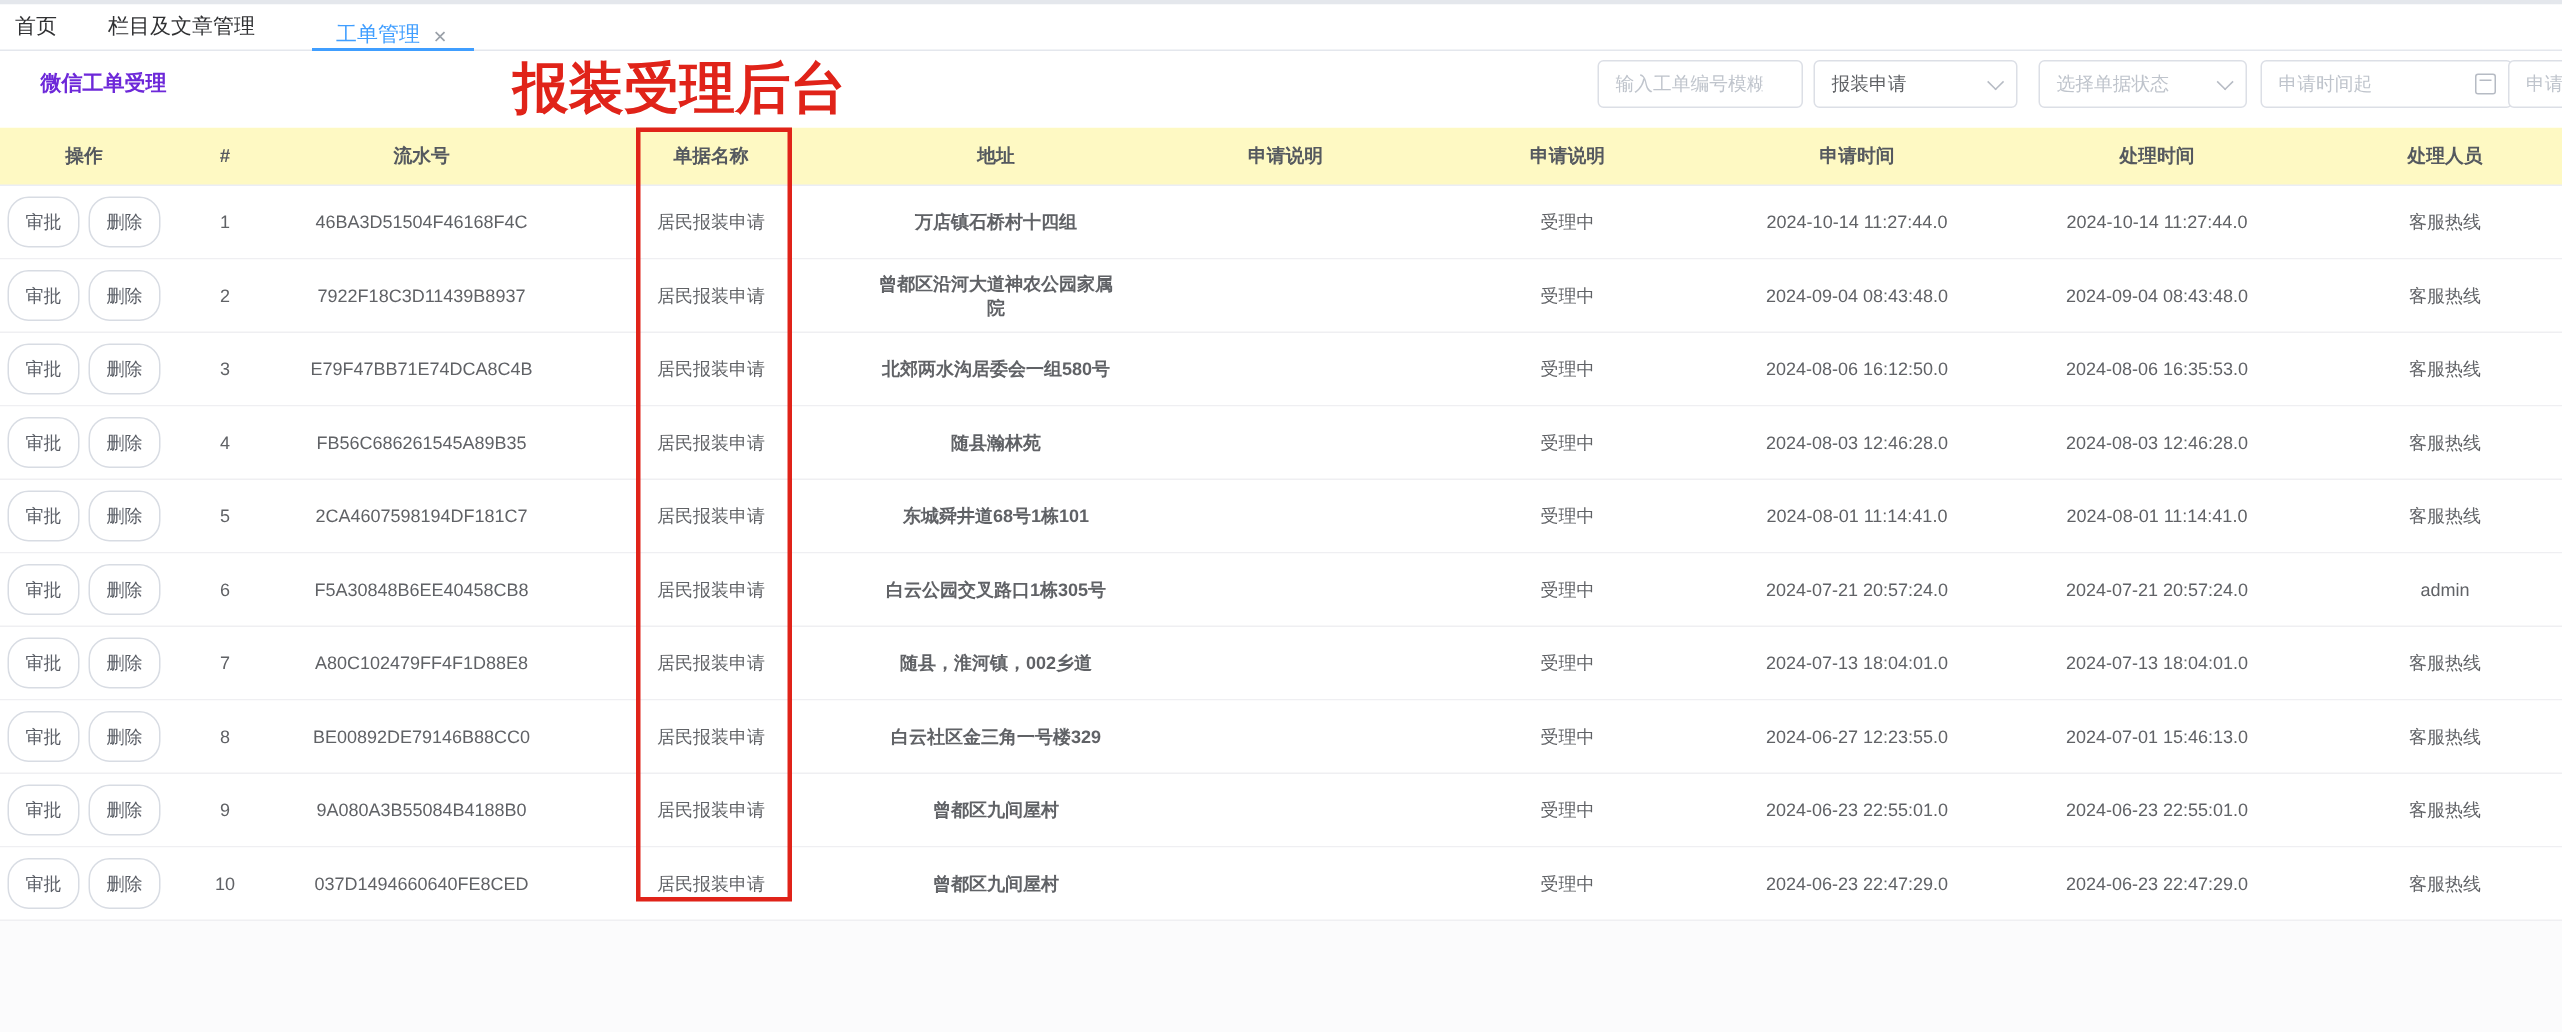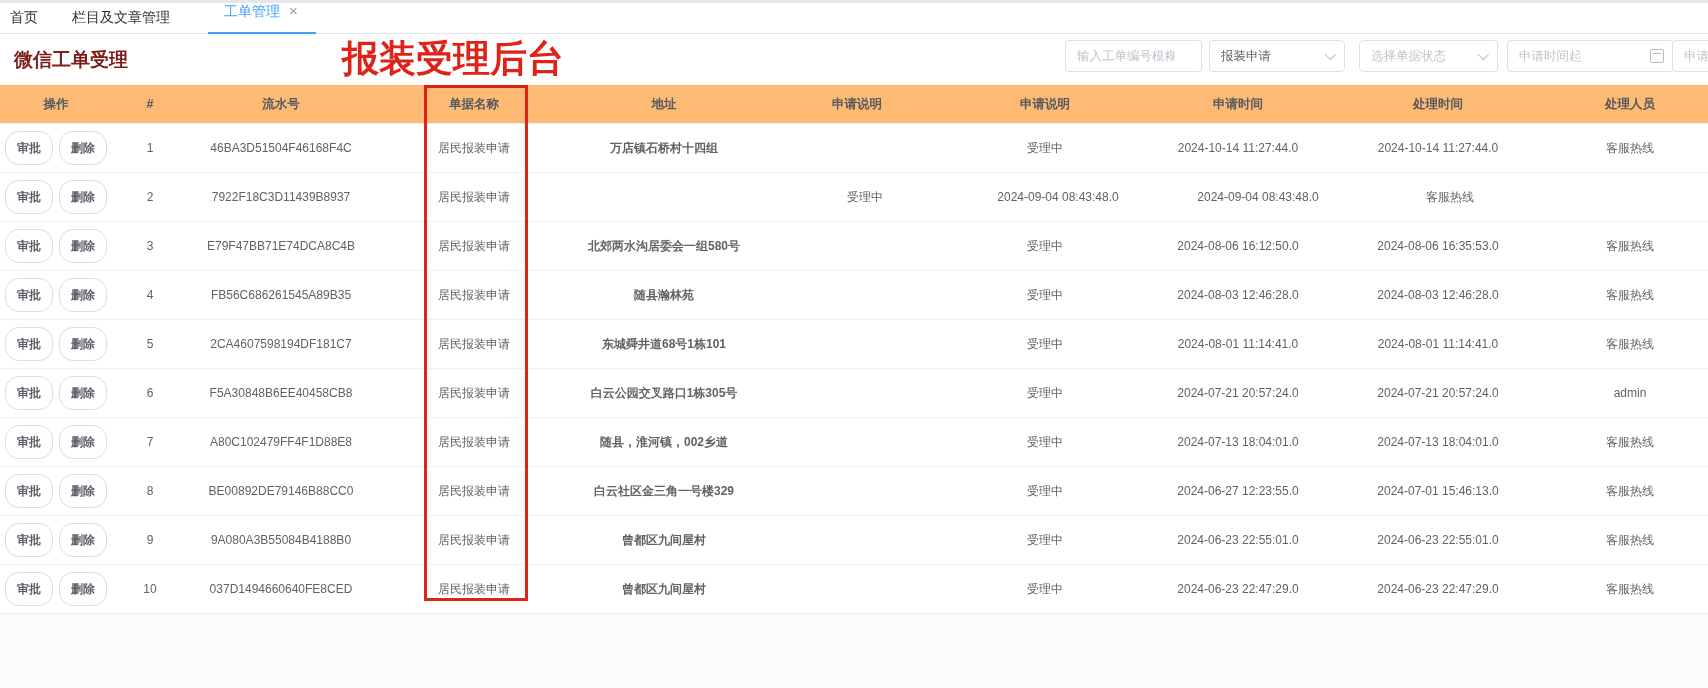--- a/index.html
+++ b/index.html
@@ -12,31 +12,31 @@
   .topstrip{height:3px;background:#e4e7ec;}
   .tabbar{
     height:30px;background:#fff;border-bottom:1px solid #e4e7ed;
     display:flex;align-items:stretch;padding-left:10px;
   }
   .tab{
     display:flex;align-items:center;margin-right:34px;
     font-size:14px;color:#303133;cursor:pointer;white-space:nowrap;
   }
   .tab-active-wrap{
-    display:flex;align-items:flex-start;margin-left:4px;
+    display:flex;align-items:flex-end;margin-left:4px;
     padding:0 18px 0 16px;border-bottom:2px solid #409eff;margin-bottom:-1px;
   }
   .tab-active-wrap .tab{margin-right:0;color:#409eff;}
   .tab-close{
     margin-left:9px;color:#9aa0a8;font-size:15px;line-height:1;cursor:pointer;
   }
   
   .toolbar{position:relative;height:51px;background:#fff;}
   .page-title{
-    position:absolute;left:14px;top:13px;font-size:19px;font-weight:700;color:#7f1d1d;
+    position:absolute;left:27px;top:13px;font-size:14px;font-weight:700;color:#6d28d9;
   }
   .annotation{
     position:absolute;left:342px;top:34px;z-index:6;
     font-size:37px;font-weight:700;color:#e02319;letter-spacing:0px;white-space:nowrap;
   }
   .fld{
     position:absolute;top:6px;height:32px;box-sizing:border-box;
     border:1px solid #dcdfe6;border-radius:4px;background:#fff;
   }
   .fld input{
@@ -59,39 +59,39 @@
   .cal::before{
     content:"";position:absolute;left:2px;right:2px;top:2.5px;border-top:1px solid #b6bbc4;
   }
   #f-search{left:1065px;width:137px;}
   #f-type{left:1209px;width:136px;}
   #f-status{left:1359px;width:139px;}
   #f-date-start{left:1507px;width:168px;}
   #f-date-end{left:1672px;width:145px;}
   
   .thead{
-    display:flex;height:38px;align-items:center;background:#fdba74;
+    display:flex;height:38px;align-items:center;background:#fef9c3;
     border-bottom:1px solid #ebeef5;
   }
   .thead .cell{font-weight:700;color:#55595f;font-size:12.5px;}
   .trow{
     display:flex;height:48px;align-items:center;background:#fff;
     border-bottom:1px solid #efeff2;
   }
   .cell{
     display:flex;align-items:center;justify-content:center;text-align:center;
     font-size:12px;color:#606266;box-sizing:border-box;flex:0 0 auto;
   }
   .col0{width:112px}.col1{width:76px}.col2{width:186px}.col3{width:200px}.col4{width:180px}
   .col5{width:206px}.col6{width:170px}.col7{width:216px}.col8{width:184px}.col9{width:200px}
   .addr{max-width:162px;line-height:1.35;word-break:break-all;font-weight:bold;}
   .pill{
     display:inline-flex;align-items:center;justify-content:center;
     height:32px;padding:16px 11px;margin:0 3px;border:1px solid #d8dce3;border-radius:14px;
-    background:#fff;color:#5a5e66;font-size:12px;font-family:inherit;cursor:pointer;white-space:nowrap;font-weight:bold;
+    background:#fff;color:#5a5e66;font-size:12px;font-family:inherit;cursor:pointer;white-space:nowrap;
   }
   .footer-space{height:86px;background:#fbfbfc;}
   
   .red-box{
     position:absolute;left:424px;top:85px;width:104px;height:516px;
     border:3px solid #e02319;box-sizing:border-box;z-index:5;pointer-events:none;
   }
 </style>
 </head>
 <body>
@@ -167,20 +167,23 @@
   </div>
 
   <div class="trow">
     <div class="cell col0">
       <button class="pill">审批</button>
       <button class="pill">删除</button>
     </div>
     <div class="cell col1">2</div>
     <div class="cell col2">7922F18C3D11439B8937</div>
     <div class="cell col3">居民报装申请</div>
+    <div class="cell col4">
+        <div class="addr">曾都区沿河大道神农公园家属院</div>
+      </div>
     <div class="cell col5"></div>
     <div class="cell col6">受理中</div>
     <div class="cell col7">2024-09-04 08:43:48.0</div>
     <div class="cell col8">2024-09-04 08:43:48.0</div>
     <div class="cell col9">客服热线</div>
   </div>
 
   <div class="trow">
     <div class="cell col0">
       <button class="pill">审批</button>

